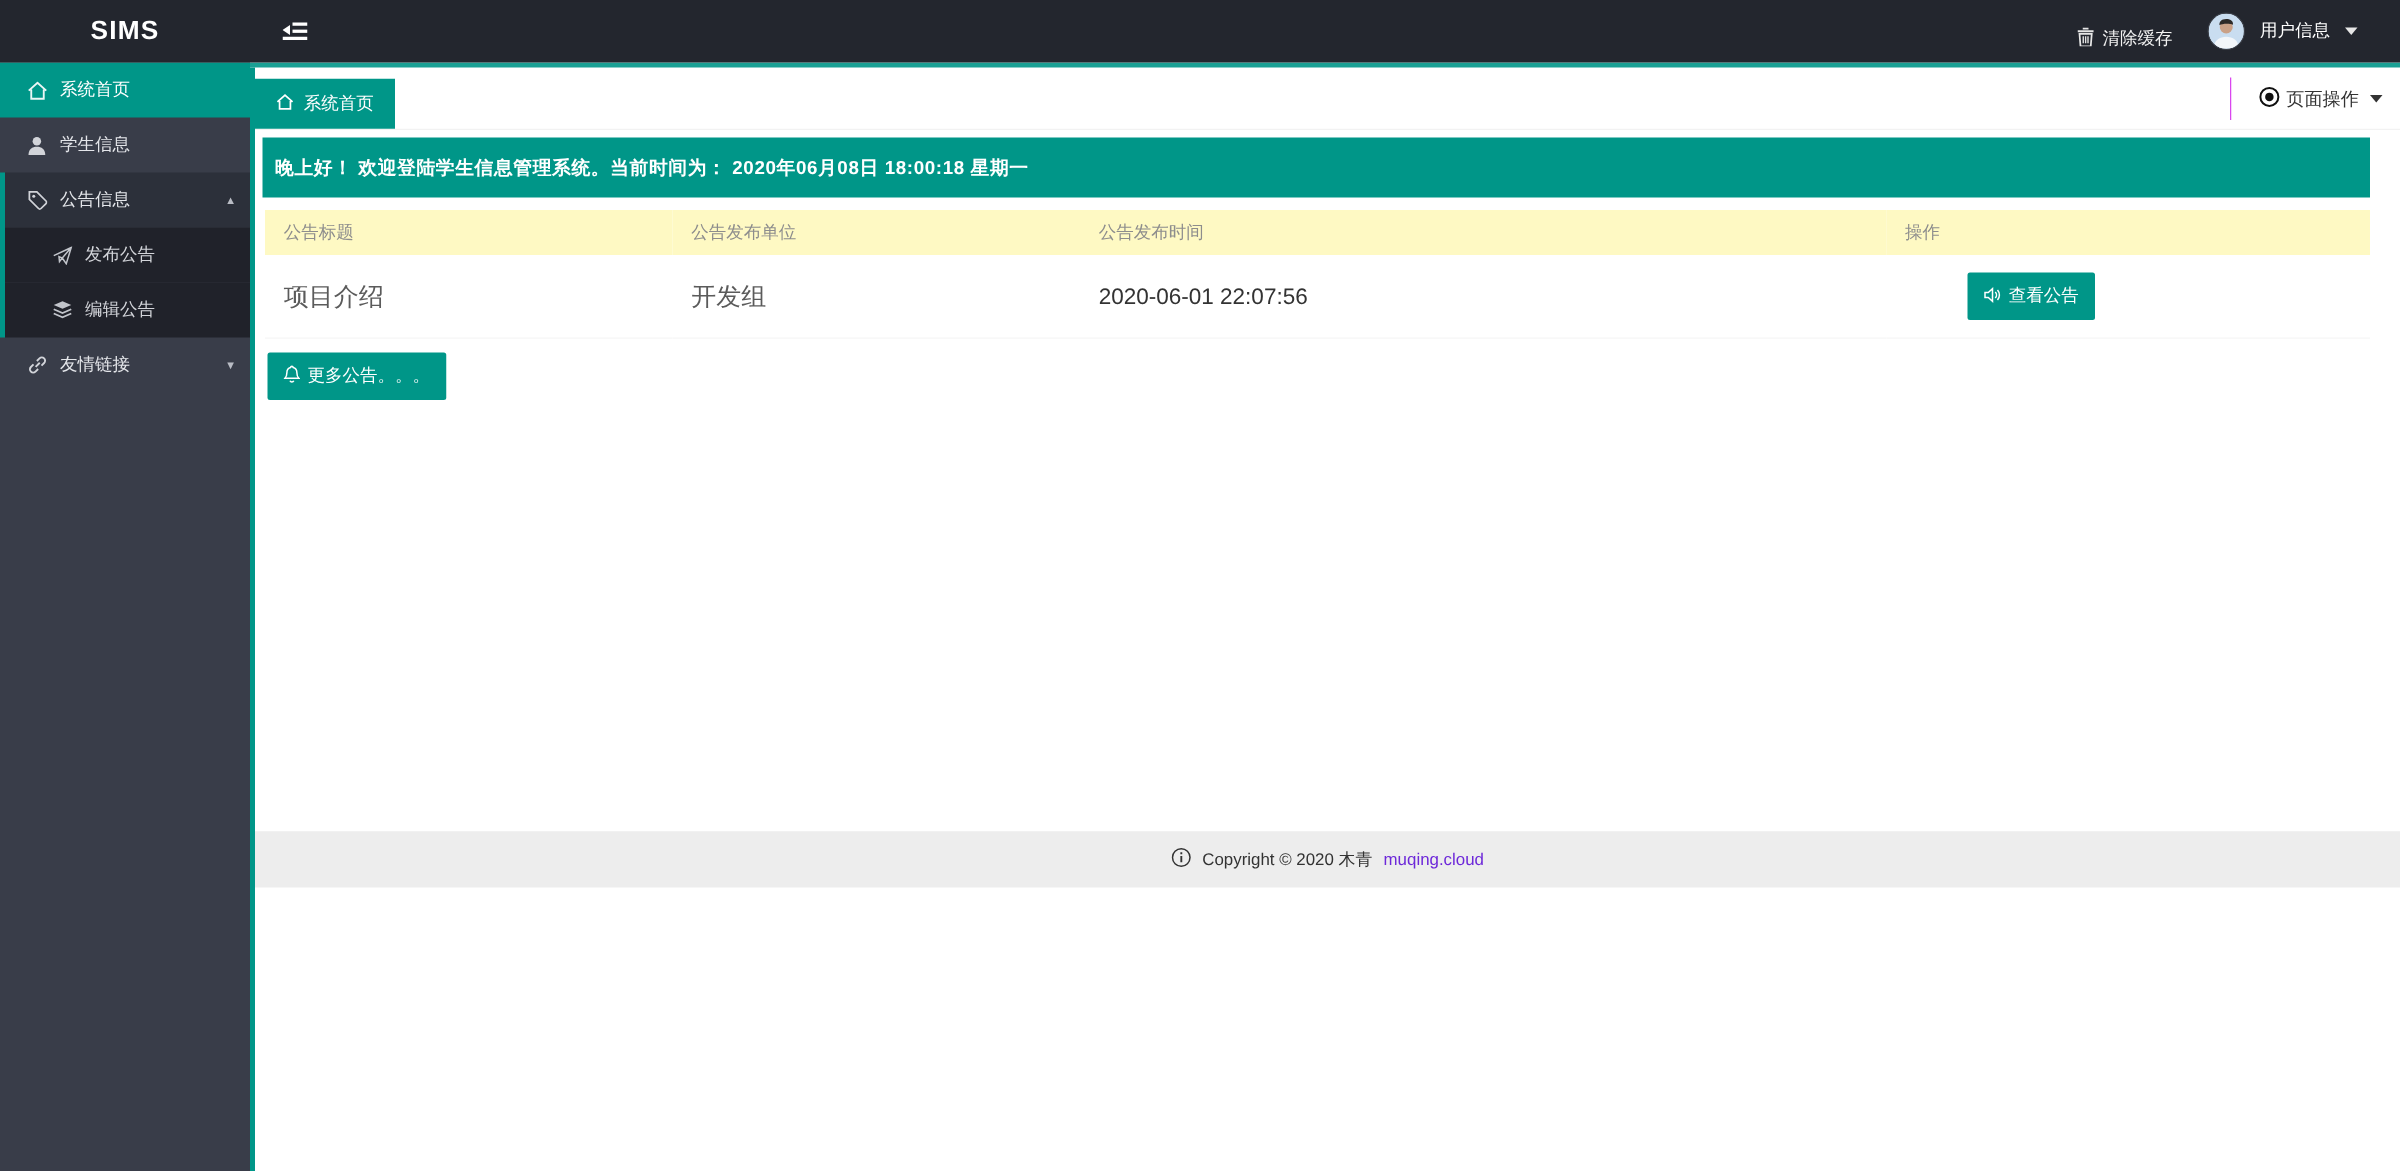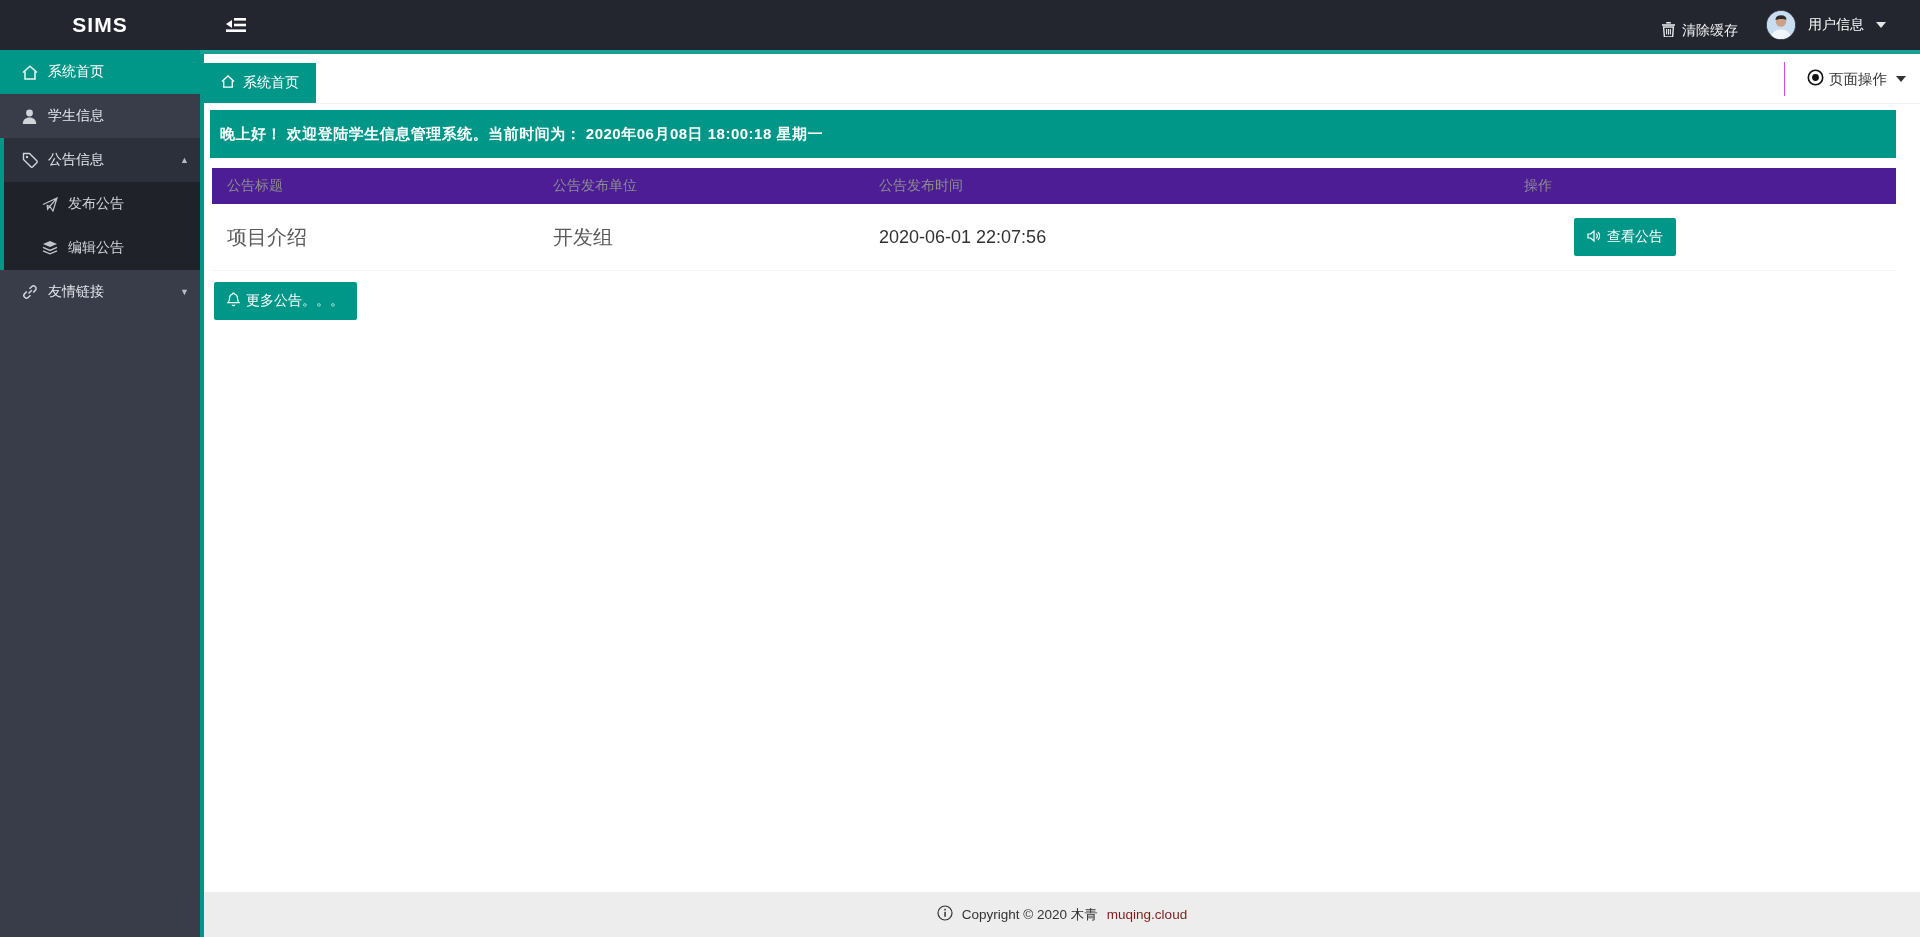--- a/index.html
+++ b/index.html
@@ -1,17 +1,17 @@
 <!DOCTYPE html>
 <html><head>
 <meta charset="utf-8">
 <style>
   * { margin:0; padding:0; box-sizing:border-box; }
   html,body { width:1920px; height:937px; overflow:hidden; font-family:"Liberation Sans","DejaVu Sans",sans-serif; background:#fff; }
-  .app { position:relative; width:1920px; height:937px; }
+  .app { position:relative; width:1920px; height:710px; }
 
   
   .topbar { position:absolute; top:0; left:0; width:1920px; height:50px; background:#23262E; display:flex; align-items:center; color:#f2f2f2; z-index:5; }
   .logo { width:200px; text-align:center; font-size:21px; font-weight:bold; letter-spacing:1px; color:#fff; }
   .side-toggle { margin-left:26px; cursor:pointer; display:flex; align-items:center; }
   .topbar-right { margin-left:auto; display:flex; align-items:flex-end; gap:28px; padding-right:34px; }
   .clear-cache { display:flex; align-items:center; gap:7px; font-size:14px; color:#f2f2f2; cursor:pointer; }
   .user-block { display:flex; align-items:center; gap:12px; cursor:pointer; }
   .avatar { width:30px; height:30px; border-radius:50%; background:#cfe2f3; overflow:hidden; position:relative; border:1px solid #3a3e47; }
   .avatar svg { display:block; }
@@ -40,32 +40,32 @@
   .page-actions { position:absolute; right:14px; top:8px; height:34px; display:flex; align-items:center; gap:5px; font-size:14.5px; color:#333; border-left:1px solid #d946ef; padding-left:22px; cursor:pointer; }
   .caret-down-dark { width:0; height:0; border-left:5px solid transparent; border-right:5px solid transparent; border-top:6px solid #333; display:inline-block; margin-left:4px; }
 
   .body-area { position:relative; padding:6px 24px 0 6px; }
   .banner { height:48px; background:#009688; color:#fff; font-size:15px; font-weight:bold; display:flex; align-items:center; padding-left:10px; letter-spacing:.5px; }
 
   .panel-head { margin:9px 0 0 2px; height:43px; background:#f2f2f2; border-left:4px solid #009688; display:flex; align-items:center; padding-left:16px; font-size:14.5px; color:#333; gap:6px; }
 
   .table-wrap { margin:10px 0 0 2px; }
   table.ann { width:100%; border-collapse:collapse; table-layout:fixed; }
-  table.ann th { background:#4c1d95; color:#8d8d8d; font-weight:normal; font-size:14px; text-align:left; padding:9px 15px; }
+  table.ann th { background:#fef9c3; color:#8d8d8d; font-weight:normal; font-size:14px; text-align:left; padding:9px 15px; }
   table.ann td { padding:14px 15px; border-bottom:1px solid #f6f6f6; vertical-align:middle; }
   .c1 { width:326px; } .c2 { width:326px; } .c3 { width:645px; } .c4 { width:auto; }
   .cell-big { font-size:20px; color:#5b5b5b; }
   .cell-time { font-size:18px; color:#333; }
 
   .btn { display:inline-flex; align-items:center; gap:6px; background:#009688; color:#fff; border:none; font-size:14px; height:38px; padding:0 13px; border-radius:2px; cursor:pointer; font-family:inherit; }
   .btn-view { margin-left:50px; }
   .btn-more { margin:11px 0 0 4px; }
 
   .footer { position:absolute; left:204px; bottom:0; width:1716px; height:45px; background:#ededed; display:flex; align-items:center; justify-content:center; gap:9px; font-size:13.5px; color:#333; }
-  .footer .domain { color:#7f1d1d; }
+  .footer .domain { color:#6d28d9; }
 
   svg { flex:none; }
 </style>
 </head>
 <body>
 
 <div class="app">
 
   <div class="topbar">
     <div class="logo">SIMS</div>

